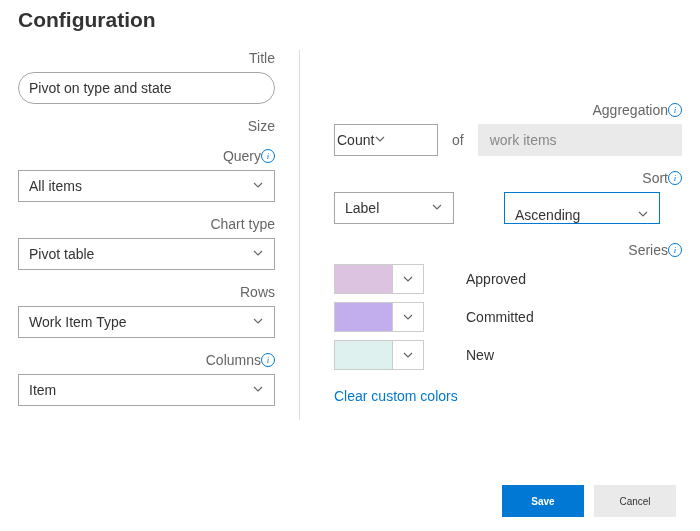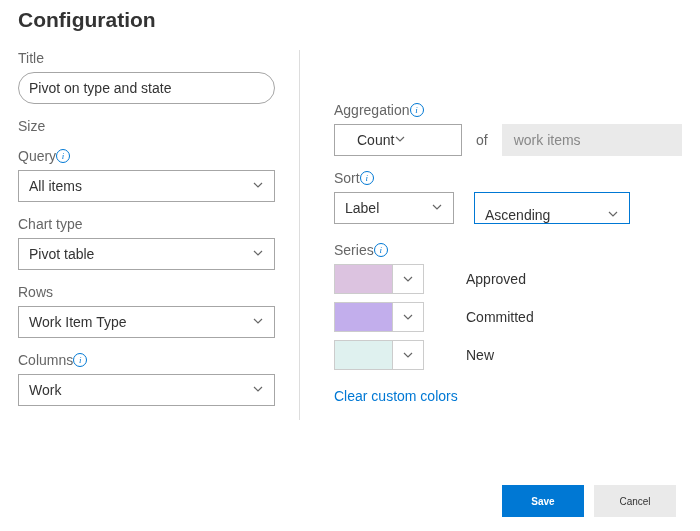--- a/index.html
+++ b/index.html
@@ -31,21 +31,21 @@
     .col-right {
       flex: 1;
       padding-left: 34px;
       padding-top: 52px;
     }
     .field {
       margin-bottom: 14px;
     }
     .label-row {
       display: flex;
-      justify-content: flex-start;
+      justify-content: flex-end;
       align-items: center;
       margin-bottom: 6px;
     }
     .label {
       color: #666;
       font-size: 14px;
     }
     .info-icon {
       width: 14px;
       height: 14px;
@@ -76,24 +76,24 @@
     .input { cursor: text; border-radius: 16px; }
     .select-chevron {
       color: #666;
     }
     .inline-row {
       display: flex;
       align-items: center;
       gap: 10px;
     }
     .select-sm {
-      width: 128px;
+      width: 104px;
       height: 32px;
       border: 1px solid #a6a6a6;
-      padding: 0 22px;
+      padding: 0 2px;
       display: flex;
       align-items: center;
       cursor: pointer;
       background: #fff;
     }
     .of-text {
       color: #666;
       padding: 0 4px;
     }
     .disabled-input {
@@ -101,21 +101,21 @@
       height: 32px;
       border: none;
       background: #eaeaea;
       color: #888;
       padding: 0 12px;
       display: flex;
       align-items: center;
     }
     .sort-row {
       display: flex;
-      gap: 20px;
+      gap: 50px;
     }
     .sort-select {
       width: 120px;
       height: 32px;
       border: 1px solid #a6a6a6;
       padding: 0 10px;
       display: flex;
       align-items: center;
       justify-content: space-between;
       cursor: pointer;
@@ -247,21 +247,21 @@
             </svg></span>
       </div>
     </div>
 
     <div class="field">
       <div class="label-row">
         <span class="label">Columns</span>
         <span class="info-icon">i</span>
       </div>
       <div class="select">
-        <span>Work</span>
+        <span>Item</span>
         <span class="select-chevron"><svg class="chev" viewBox="0 0 12 12">
               <path d="M2 4l4 4 4-4" stroke="#666" stroke-width="1.2" fill="none"></path>
             </svg></span>
       </div>
     </div>
 
   </div>
 
   <div class="col-right">
 

